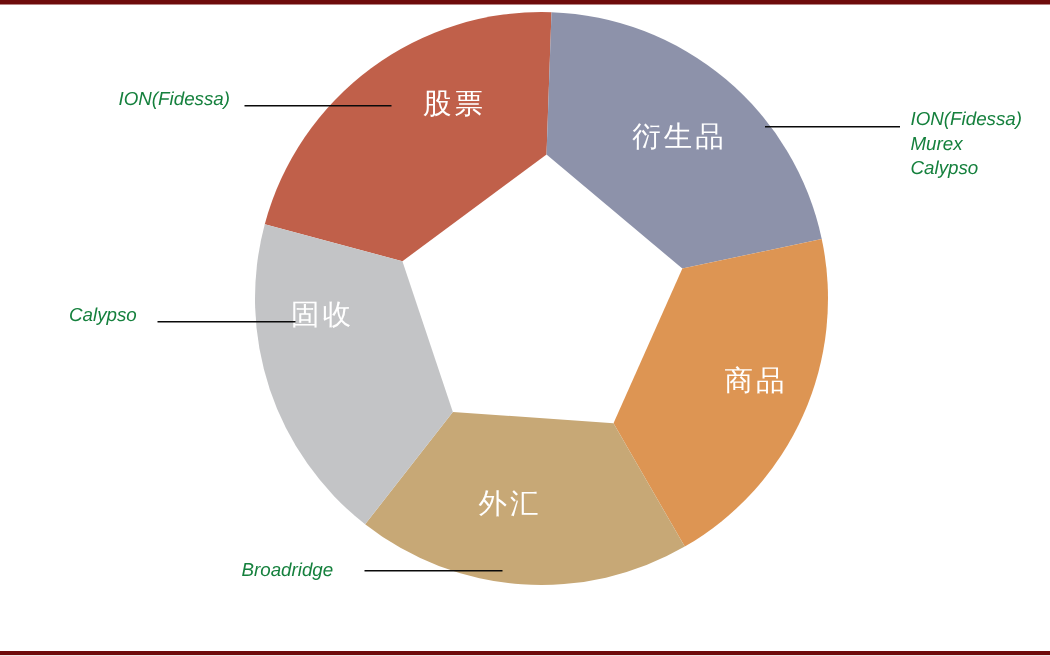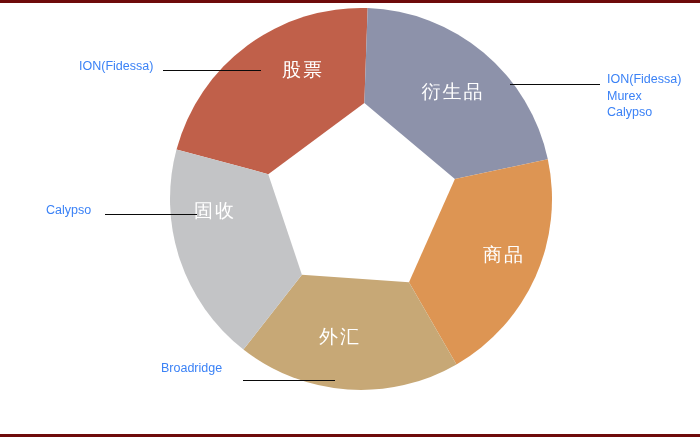--- a/index.html
+++ b/index.html
@@ -39,40 +39,41 @@
     font-size: 19px;
     letter-spacing: 2px;
     text-anchor: middle;
     dominant-baseline: middle;
   }
 
   .callout-text {
     position: absolute;
     font-family: "Liberation Sans", sans-serif;
     font-size: 12.5px;
-    color: #3b82f6;
+    color: #15803d;
     line-height: 1.32;
     white-space: pre;
+    font-style: italic;
   }
   .callout-line {
     position: absolute;
     height: 0;
     border-top: 1.6px solid #0a0a0a;
   }
 
   .cal-equities-text { left: 79px;  top: 58px; }
   .cal-equities-line { left: 163px; top: 70px; width: 98px; }
 
   .cal-deriv-text  { left: 607px; top: 71px; }
   .cal-deriv-line  { left: 510px; top: 84px; width: 90px; }
 
   .cal-fixed-text  { left: 46px;  top: 202px; }
   .cal-fixed-line  { left: 105px; top: 214px; width: 92px; }
 
-  .cal-fx-text     { left: 161px; top: 360px; }
+  .cal-fx-text     { left: 161px; top: 372px; }
   .cal-fx-line     { left: 243px; top: 380px; width: 92px; }
 </style>
 </head>
 <body>
 
 <div id="stage">
 
   <div class="frame-rule top"></div>
   <div class="frame-rule bottom"></div>
 

